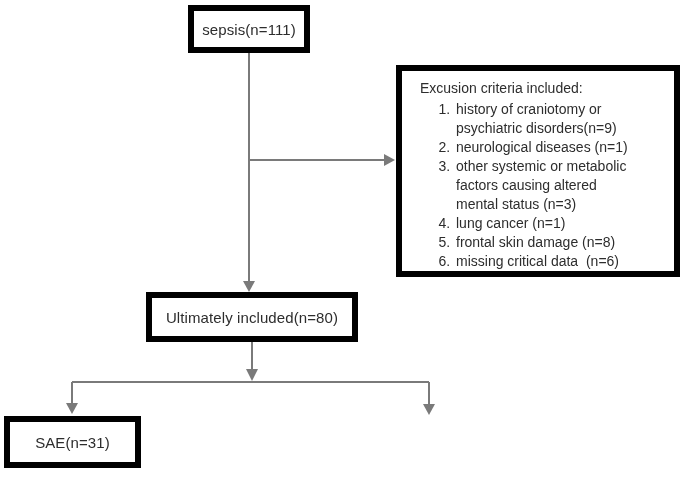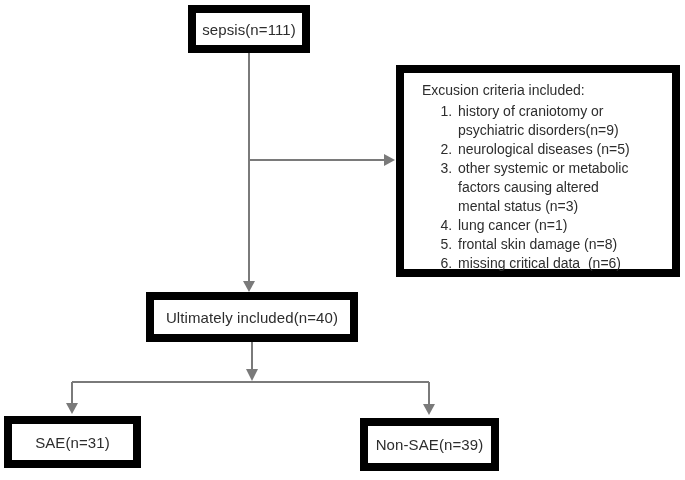--- a/index.html
+++ b/index.html
@@ -27,21 +27,21 @@
   .connectors line {
     stroke: #7a7a7a;
     stroke-width: 2;
   }
   .connectors polygon {
     fill: #7a7a7a;
   }
   .node {
     position: absolute;
     box-sizing: border-box;
-    border: 8px solid #000000;
+    border: 6px solid #000000;
     background: #ffffff;
   }
   .label-box {
     display: flex;
     align-items: center;
     justify-content: center;
     font-size: 15px;
     letter-spacing: 0.1px;
     text-align: center;
   }
@@ -99,33 +99,30 @@
   </svg>
 
   <div class="node label-box box-sepsis">
     <span>sepsis(n=111)</span>
   </div>
 
   <div class="node box-exclusion">
     <div class="excl-title">Excusion criteria included:</div>
     <ol class="excl-list">
       <li><span>history of craniotomy or psychiatric disorders(n=9)</span></li>
-      <li><span>neurological diseases (n=5)</span></li>
+      <li><span>neurological diseases (n=1)</span></li>
       <li><span>other systemic or metabolic factors causing altered mental status (n=3)</span></li>
       <li><span>lung cancer (n=1)</span></li>
       <li><span>frontal skin damage (n=8)</span></li>
       <li><span>missing critical data  (n=6)</span></li>
     </ol>
   </div>
 
   <div class="node label-box box-included">
-    <span>Ultimately included(n=40)</span>
+    <span>Ultimately included(n=80)</span>
   </div>
 
   <div class="node label-box box-sae">
     <span>SAE(n=31)</span>
   </div>
 
-  <div class="node label-box box-nonsae">
-    <span>Non-SAE(n=39)</span>
-  </div>
 
 </div>
 
 </body></html>

